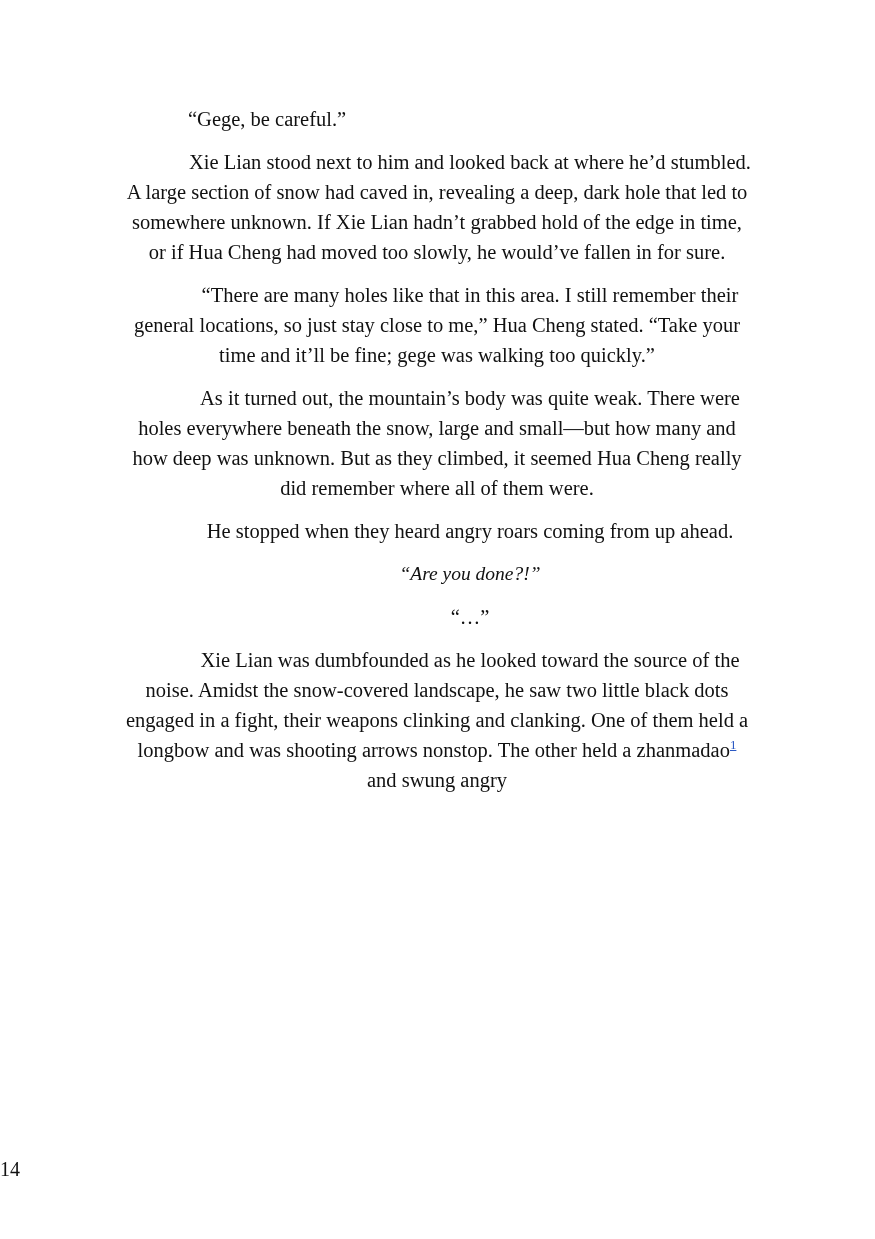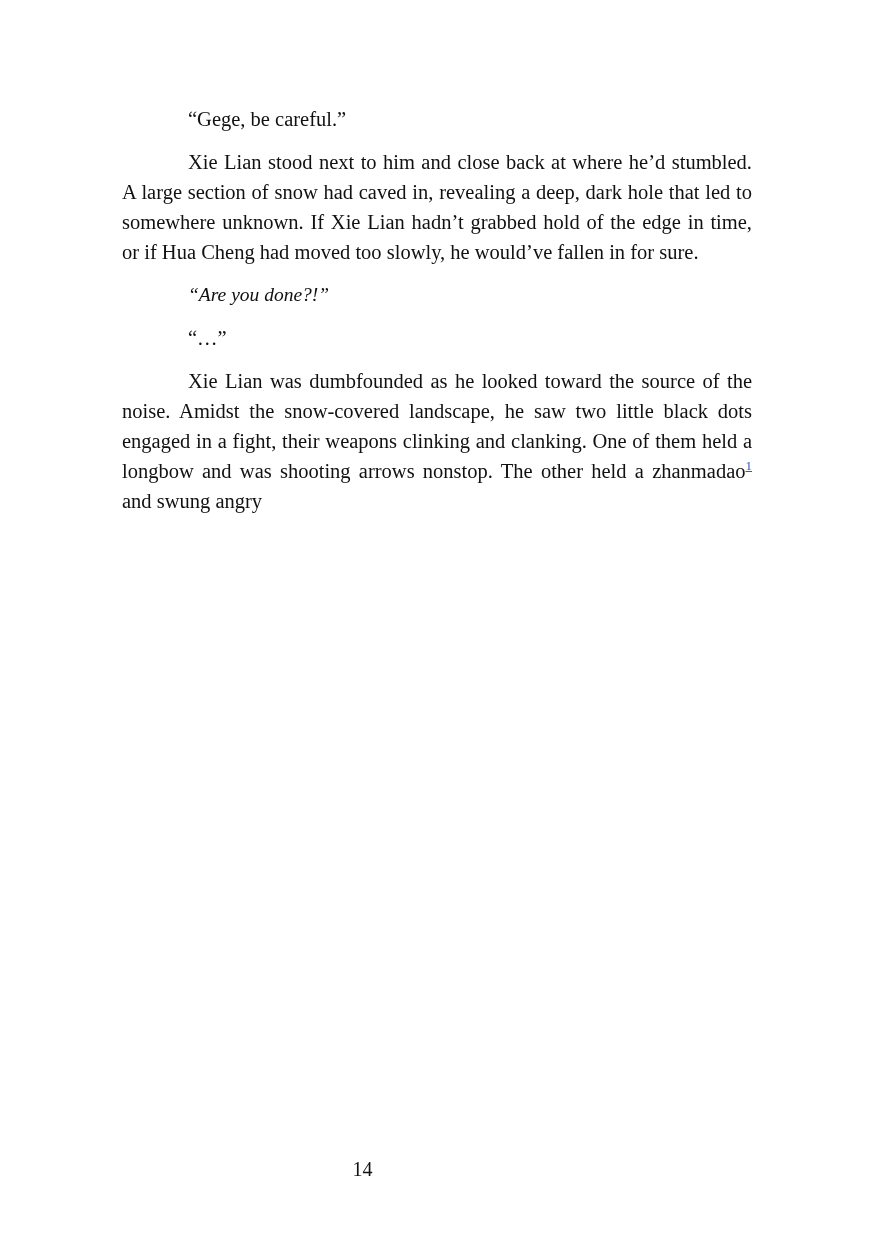--- a/index.html
+++ b/index.html
@@ -34,59 +34,63 @@
     margin: 0 0 0 0;
     font-size: 20.5px;
     line-height: 30px;
     text-align: justify;
     text-justify: inter-word;
     text-indent: 66px;
     hyphens: none;
   }
   p.para + p.para {
     margin-top: 13px;
+    text-align: center;
   }
   p.para.italic {
     font-style: italic;
     font-size: 19.5px;
   }
   p.para.short {
     text-align: left;
   }
   .footnote-ref {
     font-size: 13px;
     vertical-align: super;
     color: #2b59c3;
     text-decoration: underline;
     line-height: 0;
   }
   .page-number {
     position: absolute;
     left: 0;
     top: 1158px;
     width: 725px;
-    text-align: center;
+    text-align: left;
     font-size: 20px;
     color: #111111;
     font-family: "Liberation Serif", "DejaVu Serif", serif;
   }
 </style>
 </head>
 <body>
 
 <div class="page">
   <div class="text-block">
 
     <p class="para short">“Gege, be careful.”</p>
 
-    <p class="para">Xie Lian stood next to him and close back at where he’d stumbled. A large section of snow had caved in, revealing a deep, dark hole that led to somewhere unknown. If Xie Lian hadn’t grabbed hold of the edge in time, or if Hua Cheng had moved too slowly, he would’ve fallen in for sure.</p>
+    <p class="para">Xie Lian stood next to him and looked back at where he’d stumbled. A large section of snow had caved in, revealing a deep, dark hole that led to somewhere unknown. If Xie Lian hadn’t grabbed hold of the edge in time, or if Hua Cheng had moved too slowly, he would’ve fallen in for sure.</p>
+
+    <p class="para">“There are many holes like that in this area. I still remember their general locations, so just stay close to me,” Hua Cheng stated. “Take your time and it’ll be fine; gege was walking too quickly.”</p>
+
+    <p class="para">As it turned out, the mountain’s body was quite weak. There were holes everywhere beneath the snow, large and small—but how many and how deep was unknown. But as they climbed, it seemed Hua Cheng really did remember where all of them were.</p>
 
 
-
-
+    <p class="para">He stopped when they heard angry roars coming from up ahead.</p>
 
     <p class="para italic short">“Are you done?!”</p>
 
     <p class="para short">“…”</p>
 
 
     <p class="para"><span>Xie Lian was dumbfounded as he looked toward the source of the noise. Amidst the snow-covered landscape, he saw two little black dots engaged in a fight, their weapons clinking and clanking. One of them held a longbow and was shooting arrows nonstop. The other held a zhanmadao</span><a class="footnote-ref" href="#">1</a><span> and swung angry</span></p>
 
   </div>
 

